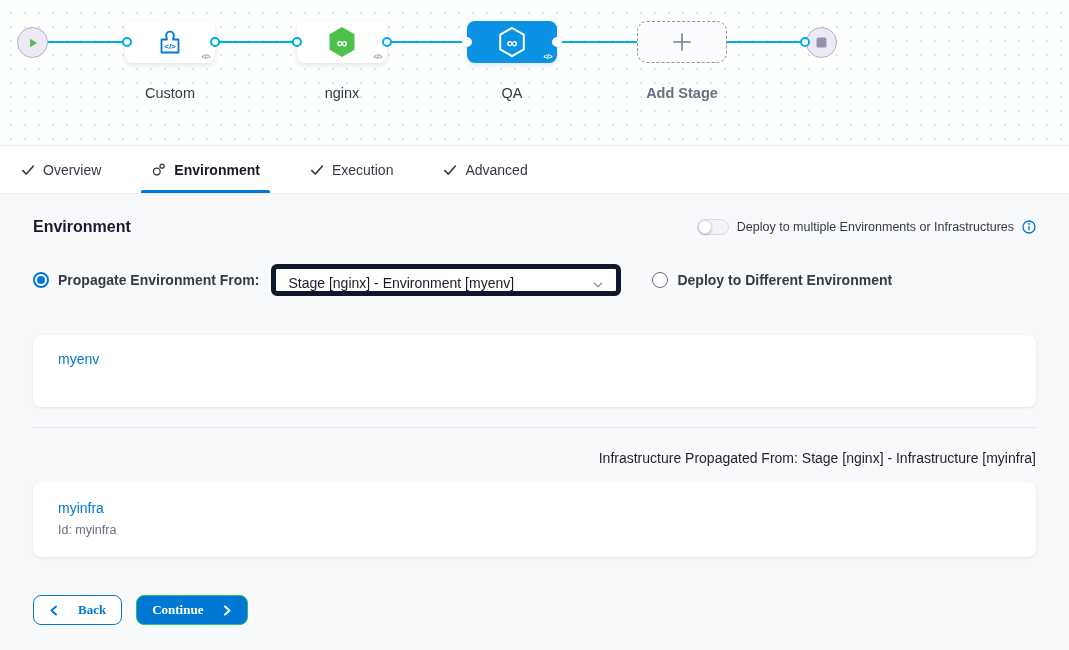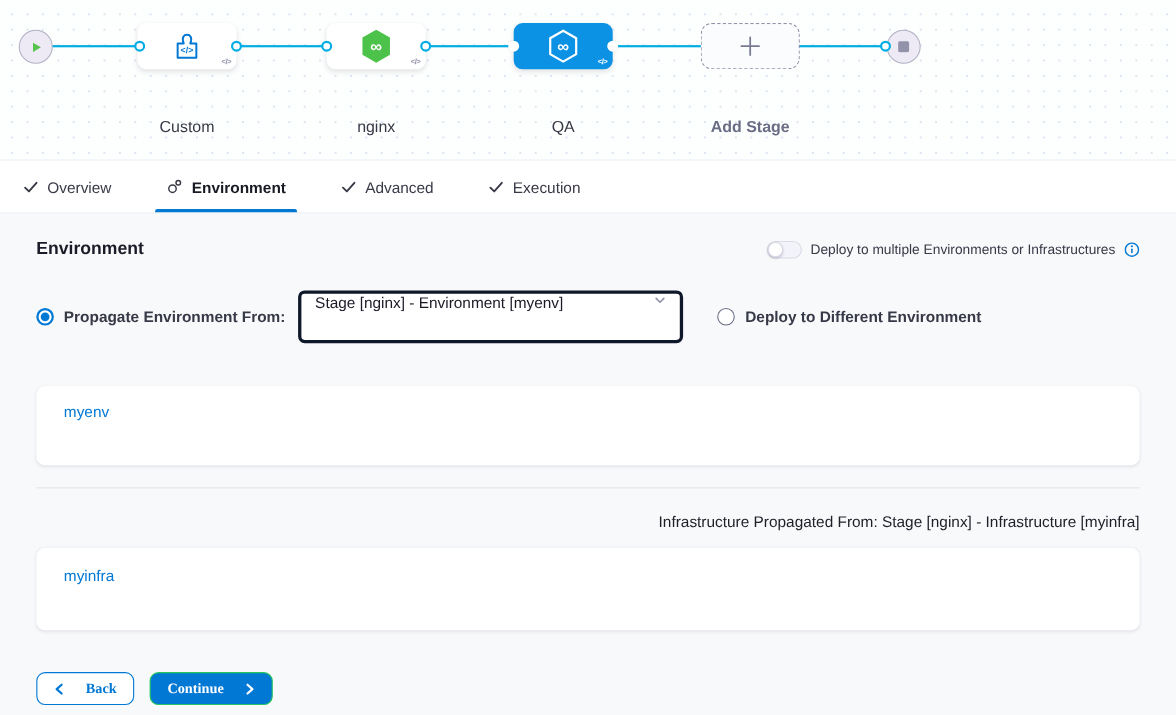--- a/index.html
+++ b/index.html
@@ -42,21 +42,21 @@
     display:flex; align-items:center; justify-content:center;
     color:#fff; font-size:15px; font-weight:bold; line-height:1;
   }
   .code-badge {
     position:absolute; right:5px; bottom:3px; font-size:7px; font-weight:bold;
     color:#9293ab; letter-spacing:-0.5px;
   }
   .stage.selected .code-badge { color:#ffffff; }
   .stage-label {
     position:absolute; top:85px; transform:translateX(-50%);
-    font-size:14.5px; color:#383946; white-space:nowrap; z-index:2;margin-top:23px;
+    font-size:14.5px; color:#383946; white-space:nowrap; z-index:2;
   }
   .stage-label.muted { color:#6b6d85; }
 
   
   .tabbar {
     width:1069px; height:48px; background:#ffffff; border-bottom:1px solid #eef0f4;
     display:flex; align-items:stretch; padding-left:17px; gap:42px;
   }
   .tab { position:relative; display:flex; align-items:center; gap:8px;
     font-size:14px; color:#383946; cursor:pointer; padding:0 4px; }
@@ -81,22 +81,22 @@
   }
   .toggle-label { font-size:12.5px; color:#383946; }
 
   .radio-row { margin-top:28px; display:flex; align-items:center; }
   .radio { width:16px; height:16px; border-radius:50%; flex:none; cursor:pointer; }
   .radio.checked { border:2px solid #0278d5; background:#fff; position:relative; }
   .radio.checked::after { content:""; position:absolute; left:2px; top:2px; width:8px; height:8px; border-radius:50%; background:#0278d5; }
   .radio.unchecked { border:1.6px solid #6b6d85; background:#fff; }
   .radio-label { font-size:14px; font-weight:bold; color:#383946; margin-left:9px; }
   .dropdown {
-    margin-left:12px; width:350px; height:48px; background:#fff;
-    border:3px solid #0f172a; border-radius:6px; display:flex; align-items:flex-start;
+    margin-left:12px; width:350px; height:32px; background:#fff;
+    border:5px solid #0f172a; border-radius:6px; display:flex; align-items:flex-end;
     padding:0 12px; cursor:pointer;
   }
   .dropdown-value { flex:1; font-size:14px; color:#1b1b28; white-space:nowrap; overflow:hidden; }
   .radio-right { margin-left:31px; display:flex; align-items:center; }
 
   .entity-card {
     margin-top:39px; background:#ffffff; border-radius:8px;
     box-shadow:0 1px 3px rgba(40,41,61,0.10); padding:15px 25px; min-height:72px;
   }
   .entity-name { font-size:14px; font-weight:500; color:#0278d5; cursor:pointer; display:inline-block; }
@@ -208,29 +208,29 @@
       </svg>
     </span>
     <span>Environment</span>
   </div>
   <div class="tab">
     <span>
       <svg width="14" height="14" viewBox="0 0 14 14">
           <path d="M1.8 7.6 L5.3 11 L12.2 3.2" stroke="#383946" stroke-width="1.7" fill="none" stroke-linecap="round" stroke-linejoin="round"></path>
         </svg>
     </span>
-    <span>Advanced</span>
+    <span>Execution</span>
   </div>
   <div class="tab">
     <span>
       <svg width="14" height="14" viewBox="0 0 14 14">
           <path d="M1.8 7.6 L5.3 11 L12.2 3.2" stroke="#383946" stroke-width="1.7" fill="none" stroke-linecap="round" stroke-linejoin="round"></path>
         </svg>
     </span>
-    <span>Execution</span>
+    <span>Advanced</span>
   </div>
 </div>
 
 <div class="content">
 
   <div class="content-header">
     <div class="page-heading">Environment</div>
     <div class="toggle-group">
       <div class="toggle">
           <div class="knob"></div>
@@ -266,20 +266,21 @@
   <div class="entity-card">
     <span class="entity-name">myenv</span>
   </div>
 
   <div class="divider"></div>
 
   <div class="infra-heading">Infrastructure Propagated From: Stage [nginx] - Infrastructure [myinfra]</div>
 
   <div class="entity-card second">
     <span class="entity-name">myinfra</span>
+    <div class="entity-id">Id: myinfra</div>
   </div>
 
   <div class="footer">
     <div class="btn secondary">
       <span>
         <svg width="9" height="11" viewBox="0 0 9 11">
             <path d="M7 1.5 L2.5 5.5 L7 9.5" fill="none" stroke="#0278d5" stroke-width="2" stroke-linecap="round" stroke-linejoin="round"></path>
           </svg>
       </span>
       <span>Back</span>

